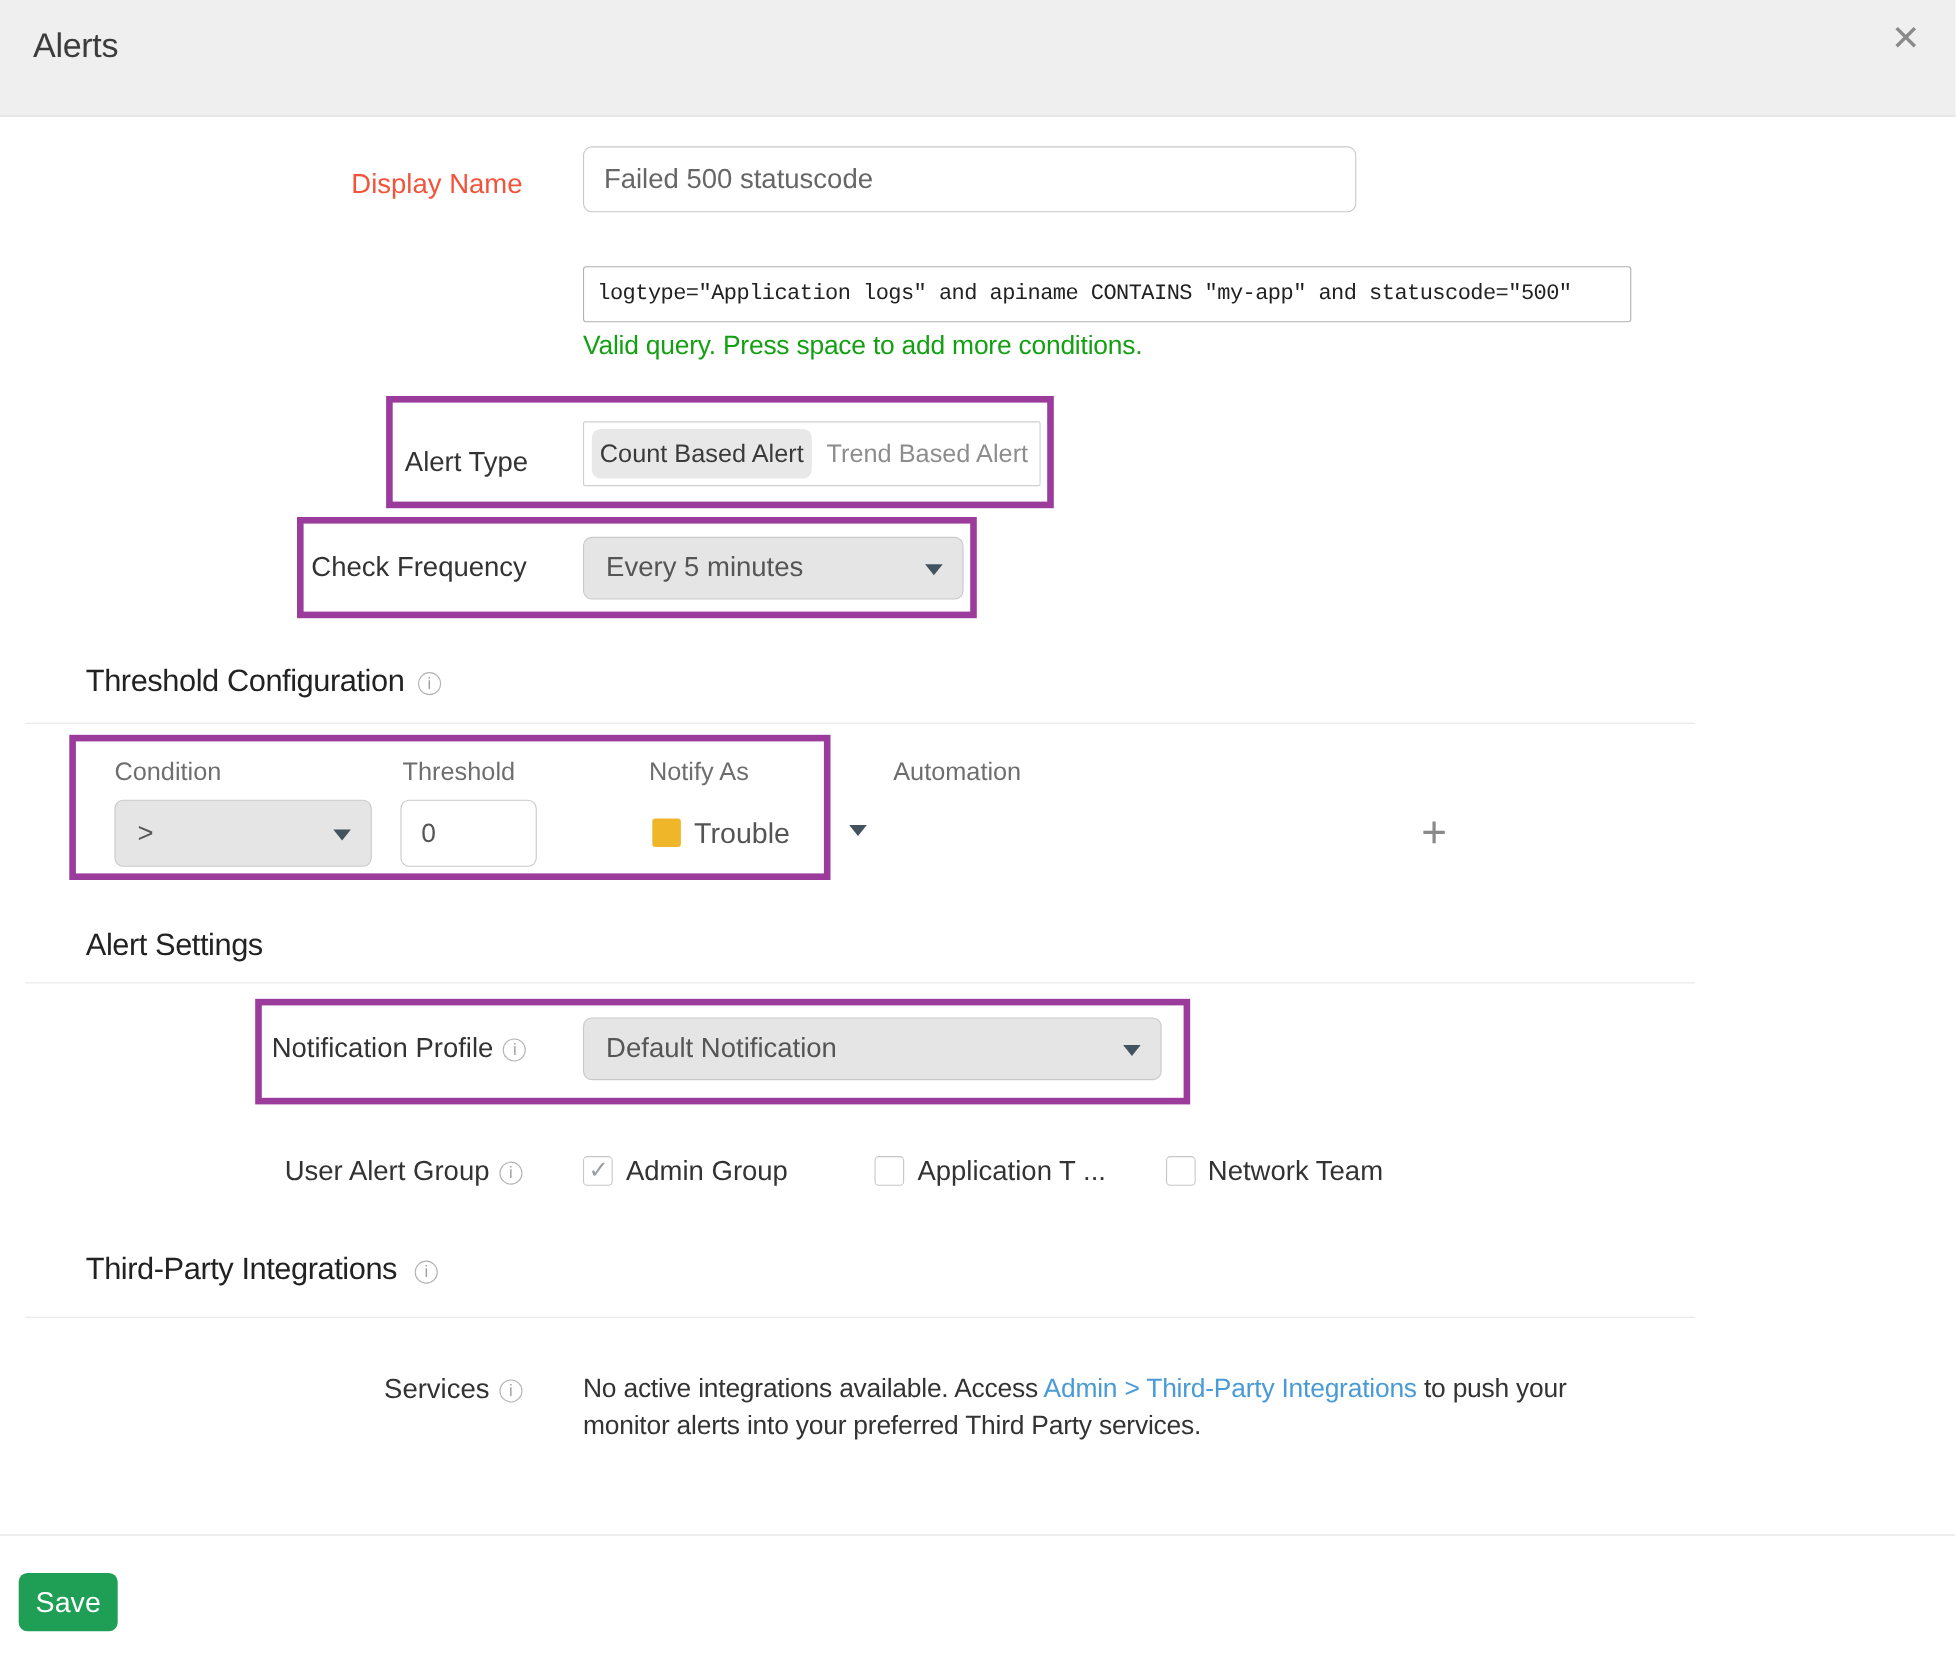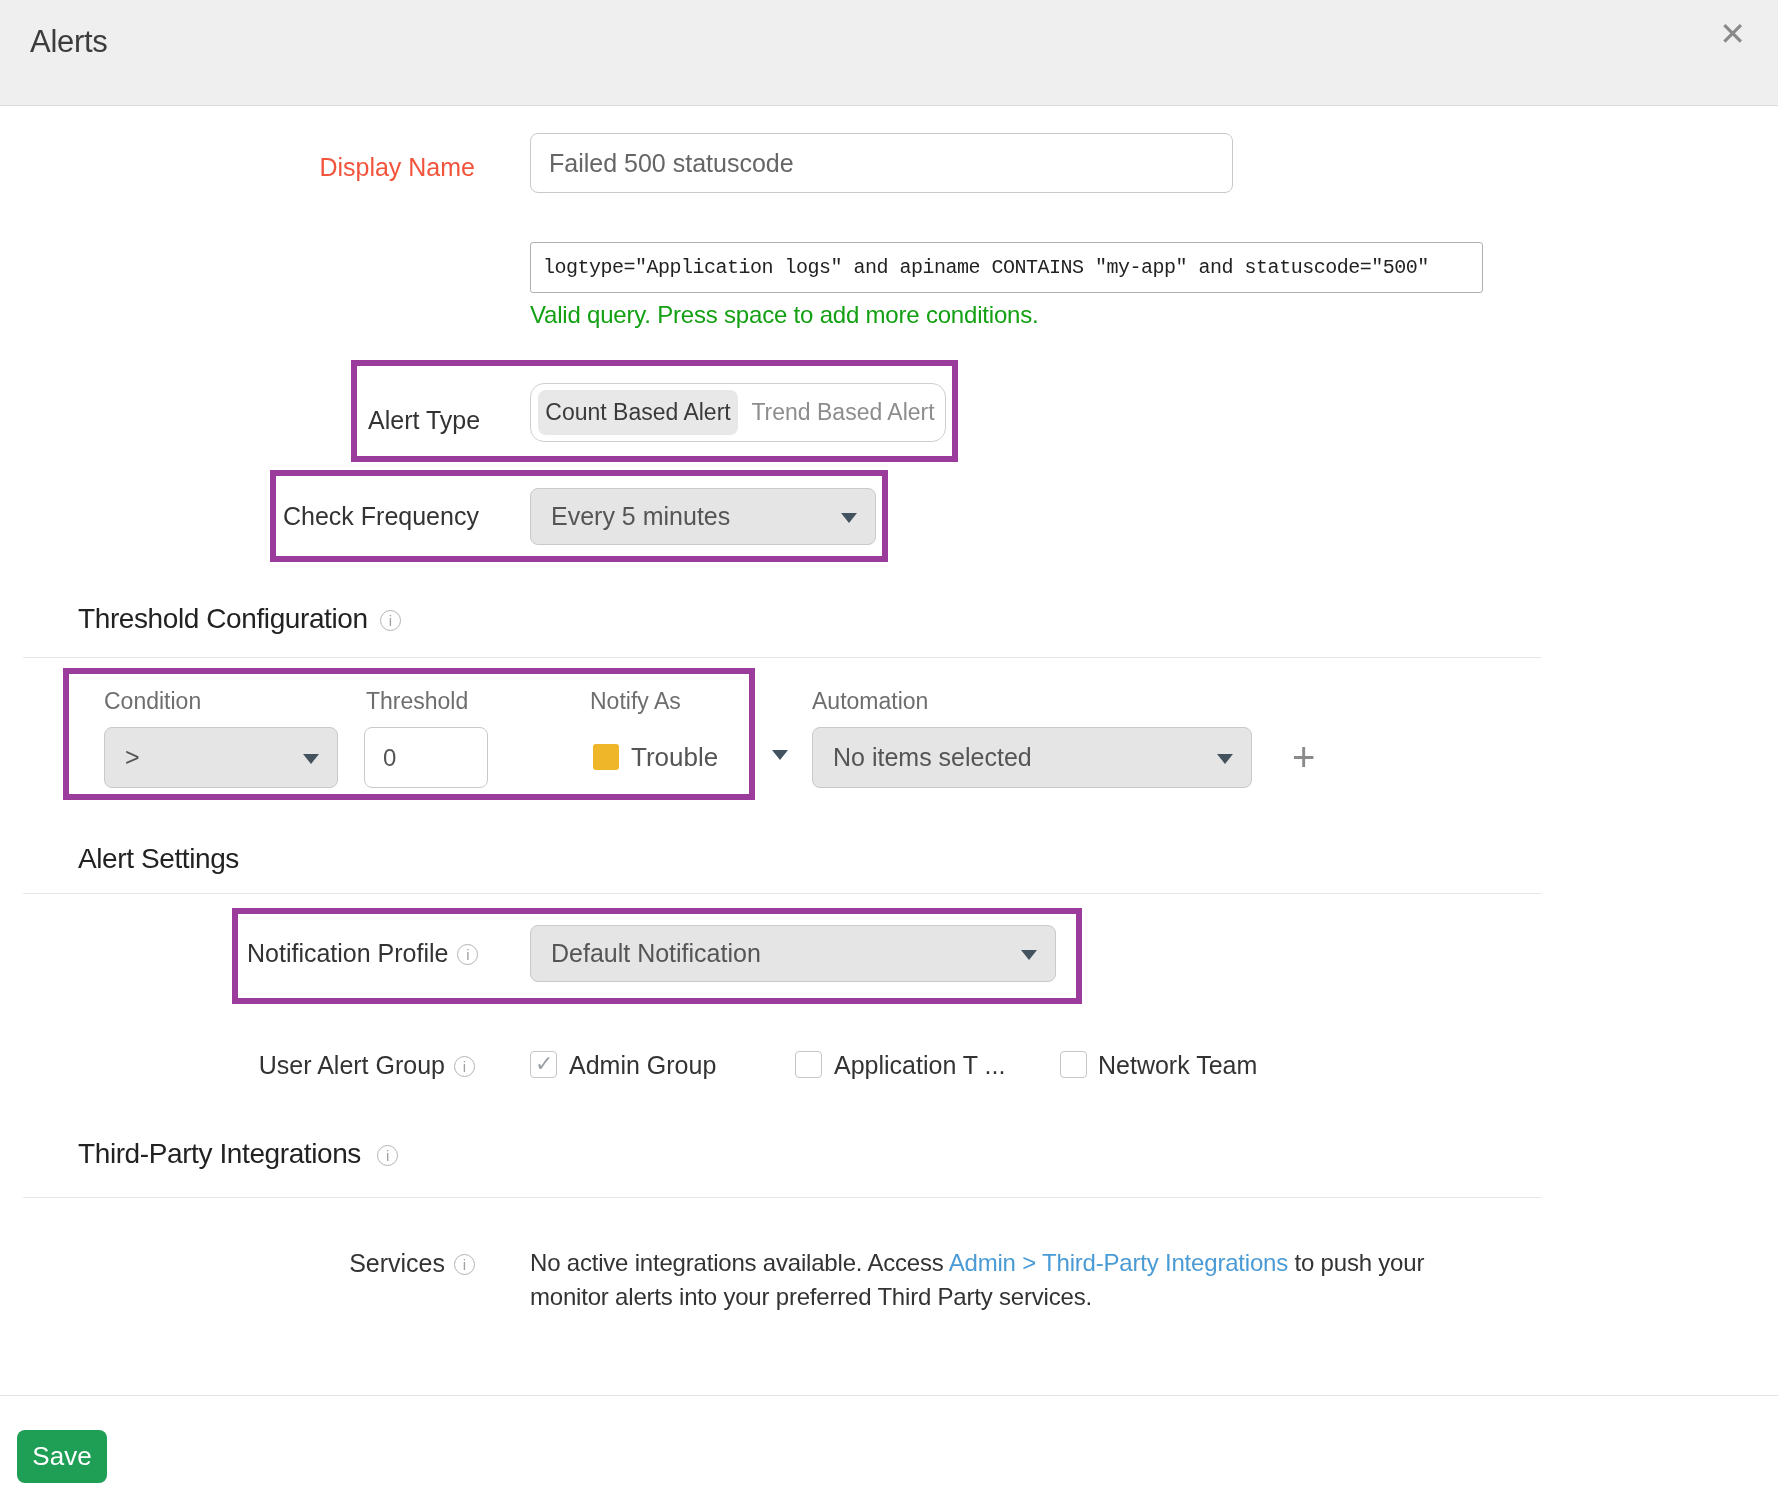--- a/index.html
+++ b/index.html
@@ -27,21 +27,21 @@
   input.tbox { outline:none; }
   .mono { font-family:"Liberation Mono","DejaVu Sans Mono",monospace; font-size:20px;
           letter-spacing:-0.5px; color:#222; border-radius:3px; border:1px solid #b0b0b0; padding:0 12px; }
   .valid { position:absolute; left:530px; top:301px; font-size:24px; color:#13a013; letter-spacing:-0.2px; }
 
   
   .anno { position:absolute; border:6px solid #9b3b9b; background:transparent; pointer-events:none; }
 
   
   .toggle { position:absolute; left:530px; top:383px; width:416px; height:59px;
-            background:#fff; border:1px solid #cfcfcf; border-radius:14px;padding-left:48px; }
+            background:#fff; border:1px solid #cfcfcf; border-radius:2px;padding-left:48px; }
   .seg-on { position:absolute; left:7px; top:6px; width:200px; height:45px; background:#e8e8e8;
             border-radius:8px; font-size:23px; color:#3a3a3a; text-align:center; line-height:45px; cursor:pointer; }
   .seg-off { position:absolute; left:212px; top:0; width:200px; height:57px;
              font-size:23px; color:#8d8d8d; text-align:center; line-height:57px; cursor:pointer; }
 
   
   .dd { position:absolute; background:#e5e5e5; border:1px solid #c9c9c9; border-radius:8px;
         font-size:25px; color:#555; cursor:pointer; }
   .dd .dd-txt { position:absolute; left:20px; top:0; right:44px; line-height:55px;
                 white-space:nowrap; overflow:hidden; }
@@ -123,24 +123,20 @@
 
   <div class="dd" style="left:104px; top:727px; width:234px; height:61px;">
     <span class="dd-txt" style="line-height:59px;">&gt;</span>
     <span class="caret" style="top:26px;"></span>
   </div>
   <input class="tbox" style="left: 364px; top: 727px; width: 124px; height: 61px; font-size: 24px; color: rgb(85, 85, 85);" value="0">
   <div class="swatch" style="left:593px; top:744px;"></div>
   <div class="abs" style="left:631px; top:742px; font-size:26px; color:#555; line-height:30px;">Trouble</div>
   <span class="caret" style="left:772px; top:750px;"></span>
 
-  <div class="dd" style="left:812px; top:727px; width:440px; height:61px;">
-    <span class="dd-txt" style="line-height:59px;">No items selected</span>
-    <span class="caret" style="top:26px;"></span>
-  </div>
   <div class="plus-icon" style="left:1292px; top:737px;">+</div>
 
   <div class="section-h" style="top:843px;">Alert Settings</div>
   <div class="divider" style="top:893px;"></div>
 
   <div class="anno" style="left:232px; top:908px; width:850px; height:96px;"></div>
   <div class="abs dark" style="left:247px; top:938px; font-size:25px; line-height:30px;">
     <span>Notification Profile</span><span class="info-icon" style="margin-left:9px;"></span>
   </div>
   <div class="dd" style="left:530px; top:925px; width:526px; height:57px;">

